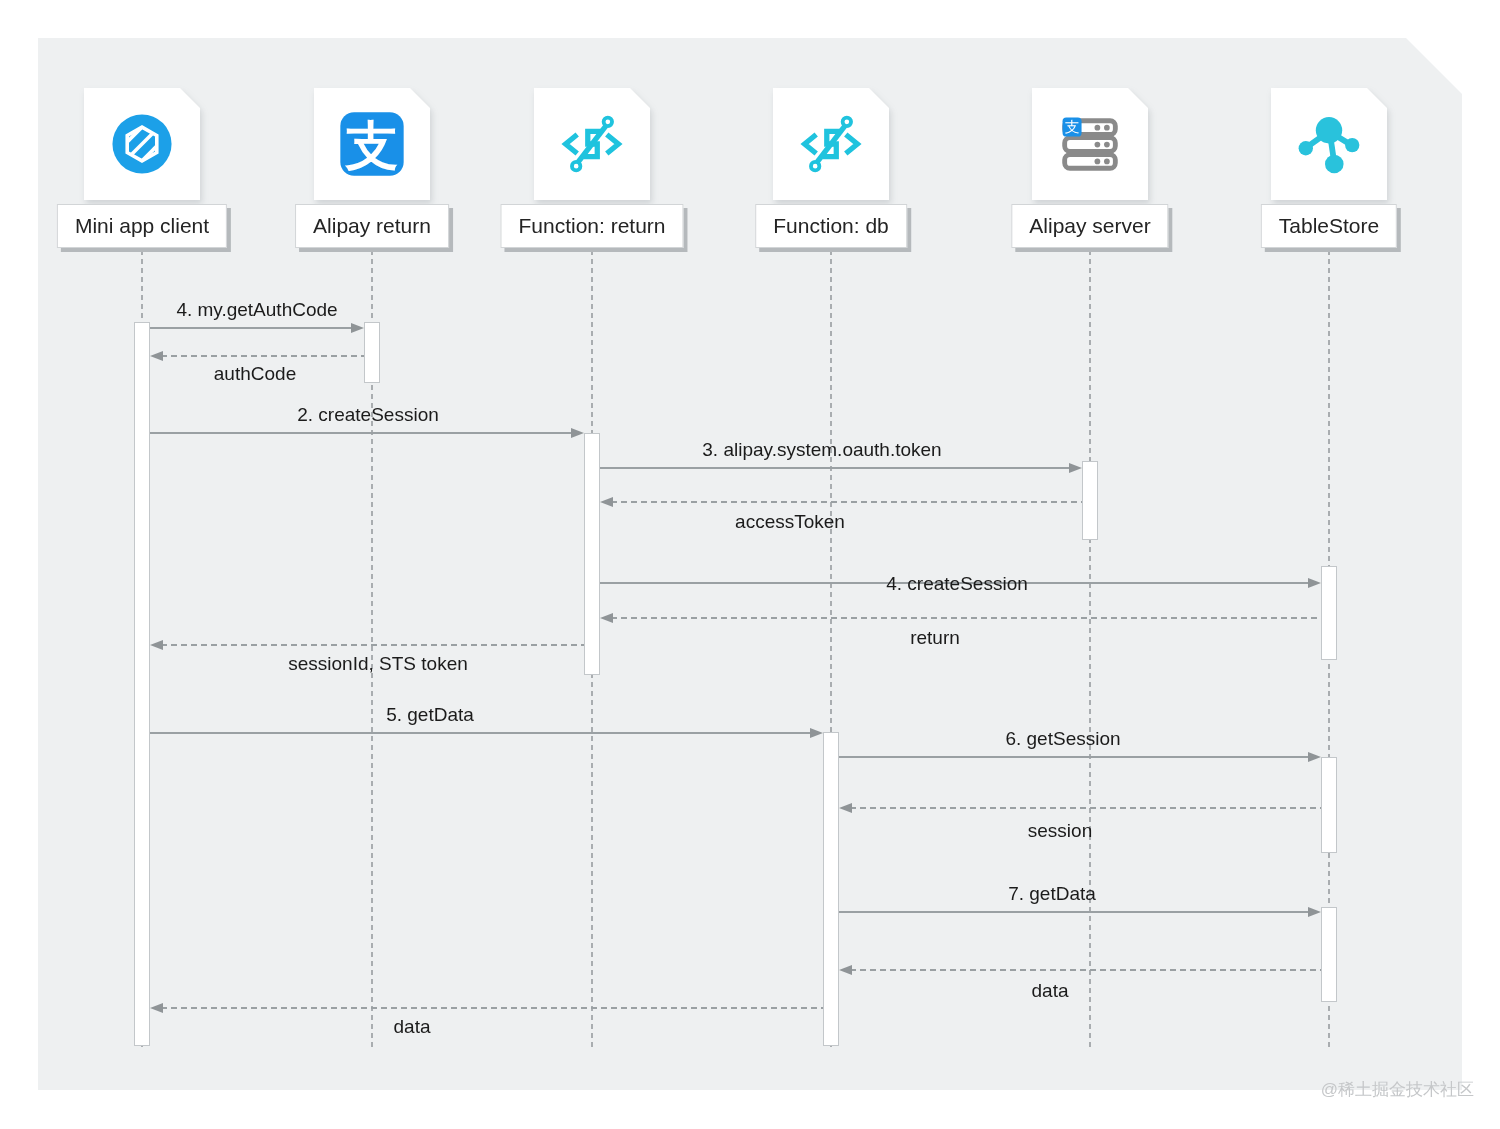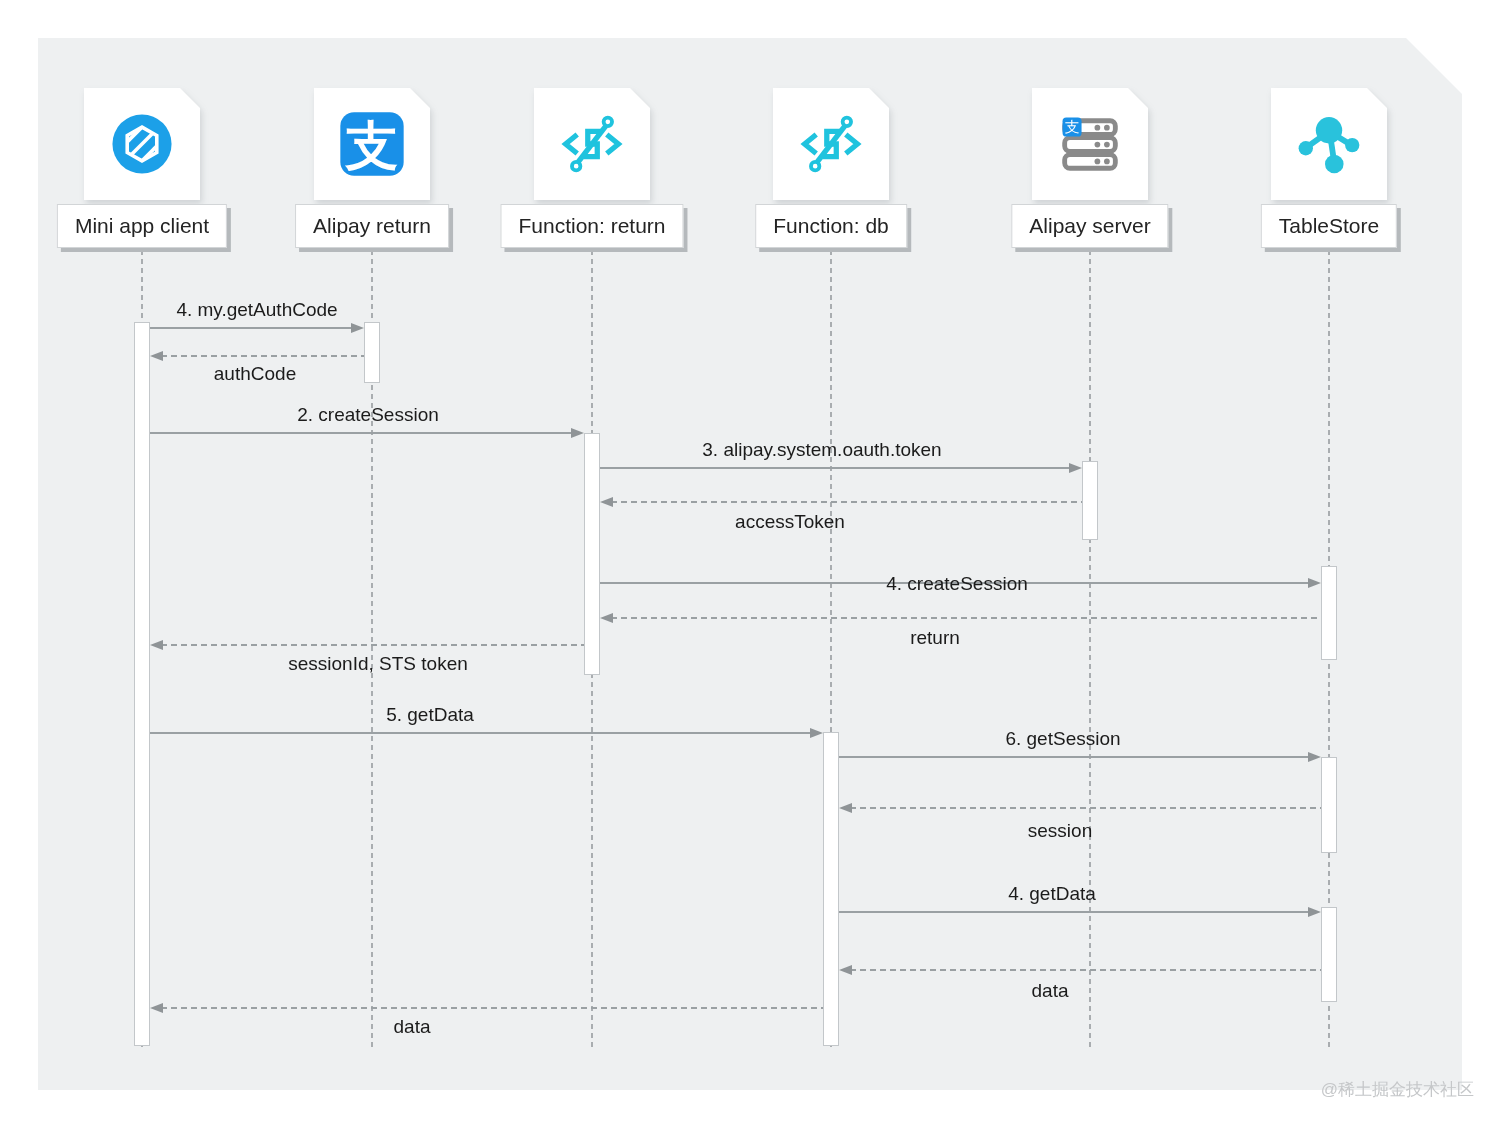--- a/index.html
+++ b/index.html
@@ -231,21 +231,21 @@
   <div class="msg" style="left:839px;top:807px;width:482px;">
     <div class="line dashed to-l"></div>
       <div class="head l"></div>
   </div>
   <div class="mlabel below" style="left:1060px;top:820px;">session</div>
 
   <div class="msg" style="left:839px;top:911px;width:482px;">
     <div class="line solid to-r"></div>
       <div class="head r"></div>
   </div>
-  <div class="mlabel above" style="left:1052px;top:905px;">4. getData</div>
+  <div class="mlabel above" style="left:1052px;top:905px;">7. getData</div>
 
   <div class="msg" style="left:839px;top:969px;width:482px;">
     <div class="line dashed to-l"></div>
       <div class="head l"></div>
   </div>
   <div class="mlabel below" style="left:1050px;top:980px;">data</div>
 
   <div class="msg" style="left:150px;top:1007px;width:673px;">
     <div class="line dashed to-l"></div>
       <div class="head l"></div>

